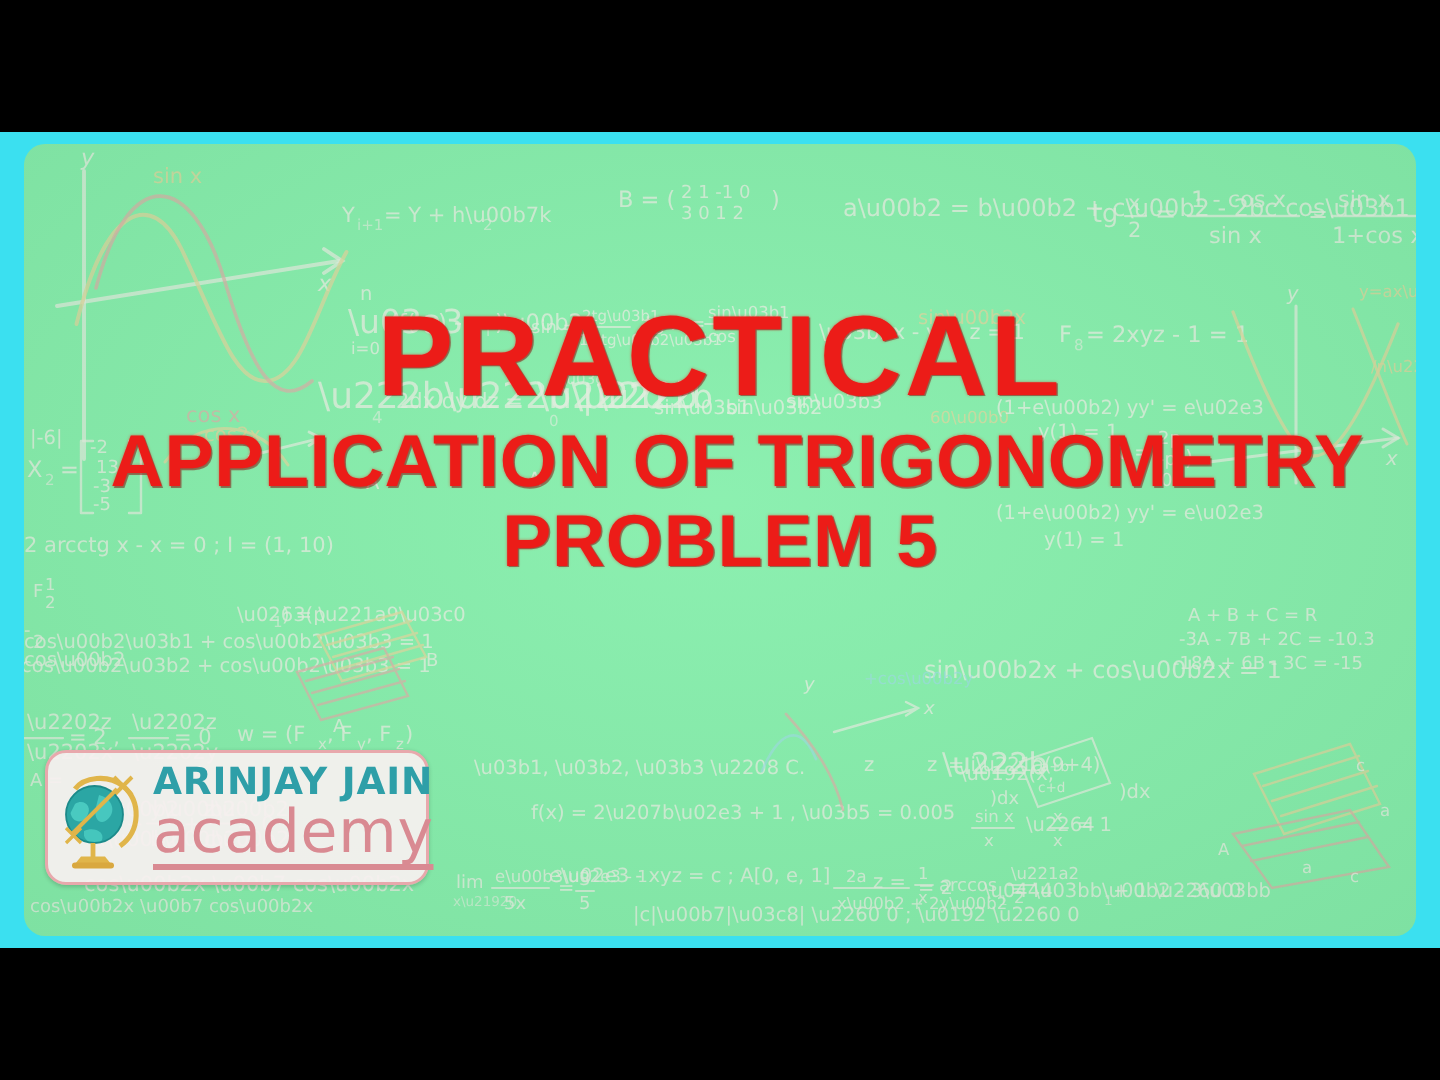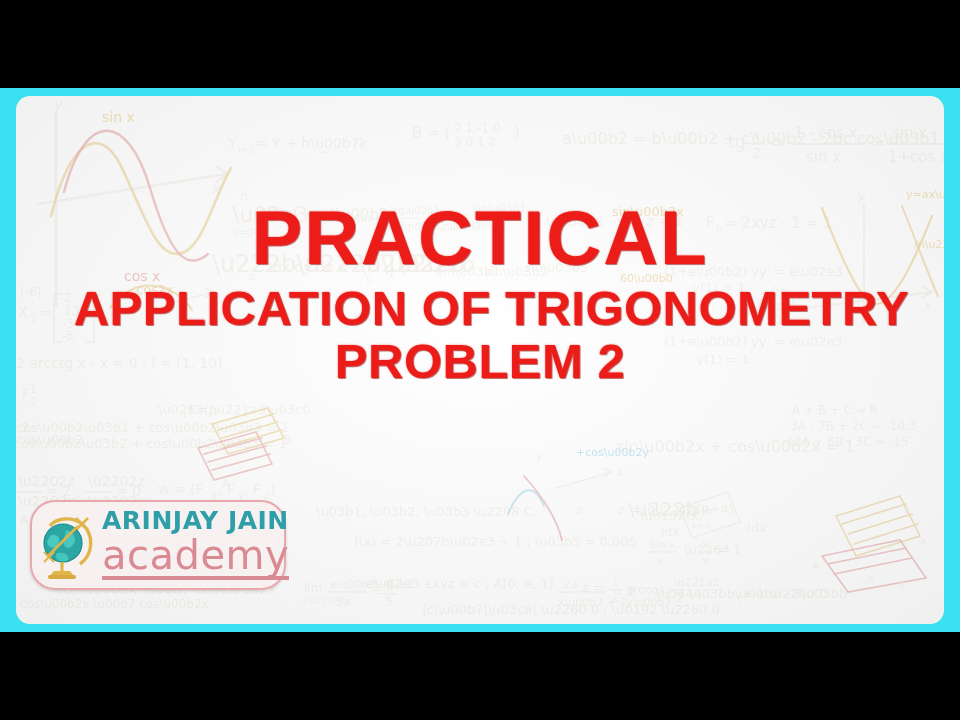--- a/index.html
+++ b/index.html
@@ -85,21 +85,21 @@
   #title-2 { font-size:49px; margin-bottom:4px; letter-spacing:0.5px;margin-left:23px; }
   #title-3 { font-size:49px; letter-spacing:0.5px; }
 
   
   #logo {
     position:absolute;
     left:14px; top:404px;
     width:256px; height:90px;
     background:rgba(248,240,240,0.93);
     border:2px solid #E8A8AC;
-    border-radius:25px;
+    border-radius:14px;
     display:flex;
     align-items:center;
     z-index:24;
     box-shadow:0 1px 3px rgba(0,0,0,0.18);
   }
   #logo-globe {
     width:62px; height:70px;
     margin-left:6px; margin-right:2px;
     flex:0 0 auto;
   }
@@ -133,21 +133,21 @@
 </head>
 <body>
 
 <div id="screen">
 
   <div class="letterbox top" style="background: rgb(0, 0, 0);"></div>
   <div class="letterbox bottom" style="background: rgb(0, 0, 0);"></div>
 
   <div id="frame" style="background: rgb(59, 224, 240);"></div>
 
-  <div id="slide" style="background: #ffffff;">
+  <div id="slide" style="background: #86efac;">
 
     <svg id="chalk" viewBox="0 0 928 528" preserveAspectRatio="none">
       <defs>
         <style>
           .c  { fill:#F2EFE8; font-family:"DejaVu Sans", sans-serif; opacity:0.80; }
           .cs { fill:#F2EFE8; font-family:"DejaVu Sans", sans-serif; opacity:0.62; }
           .cy { fill:#EBD49B; font-family:"DejaVu Sans", sans-serif; opacity:0.78; }
           .cp { fill:#E8A7A7; font-family:"DejaVu Sans", sans-serif; opacity:0.72; }
           .cb { fill:#9FD9EA; font-family:"DejaVu Sans", sans-serif; opacity:0.70; }
           .ln { stroke:#F2EFE8; fill:none; opacity:0.72; stroke-linecap:round; }
@@ -434,21 +434,21 @@
 
       <text class="c" x="712" y="556" font-size="12">cos (\u03c0 - \u03c0/2)</text>
       <text class="c" x="286" y="594" font-size="12">cos(2\u03c0 - \u03c0/4)</text>
       <text class="c" x="4" y="512" font-size="12">cos\u00b2x \u00b7 cos\u00b2x</text>
       <text class="c" x="4" y="428" font-size="12">A =</text>
     </svg>
 
     <div id="title-block">
       <div class="title-line" id="title-1" style="color: rgb(236, 28, 24);">PRACTICAL</div>
       <div class="title-line" id="title-2" style="color: rgb(236, 28, 24);">APPLICATION OF TRIGONOMETRY</div>
-      <div class="title-line" id="title-3" style="color: rgb(236, 28, 24);">PROBLEM 2</div>
+      <div class="title-line" id="title-3" style="color: rgb(236, 28, 24);">PROBLEM 5</div>
     </div>
 
     <div id="logo">
       <svg id="logo-globe" viewBox="0 0 62 70">
 
         <path d="M44,14 C56,24 56,44 42,54" stroke="#E0B54A" stroke-width="3.4" fill="none"></path>
         <path d="M44,14 C34,6 18,8 12,16" stroke="#E0B54A" stroke-width="3.4" fill="none"></path>
         <path d="M38,8 L50,20 M50,8 L38,20" stroke="#E0B54A" stroke-width="2.6" fill="none"></path>
 
         <circle cx="25" cy="33" r="19" fill="#2BA6A4"></circle>

